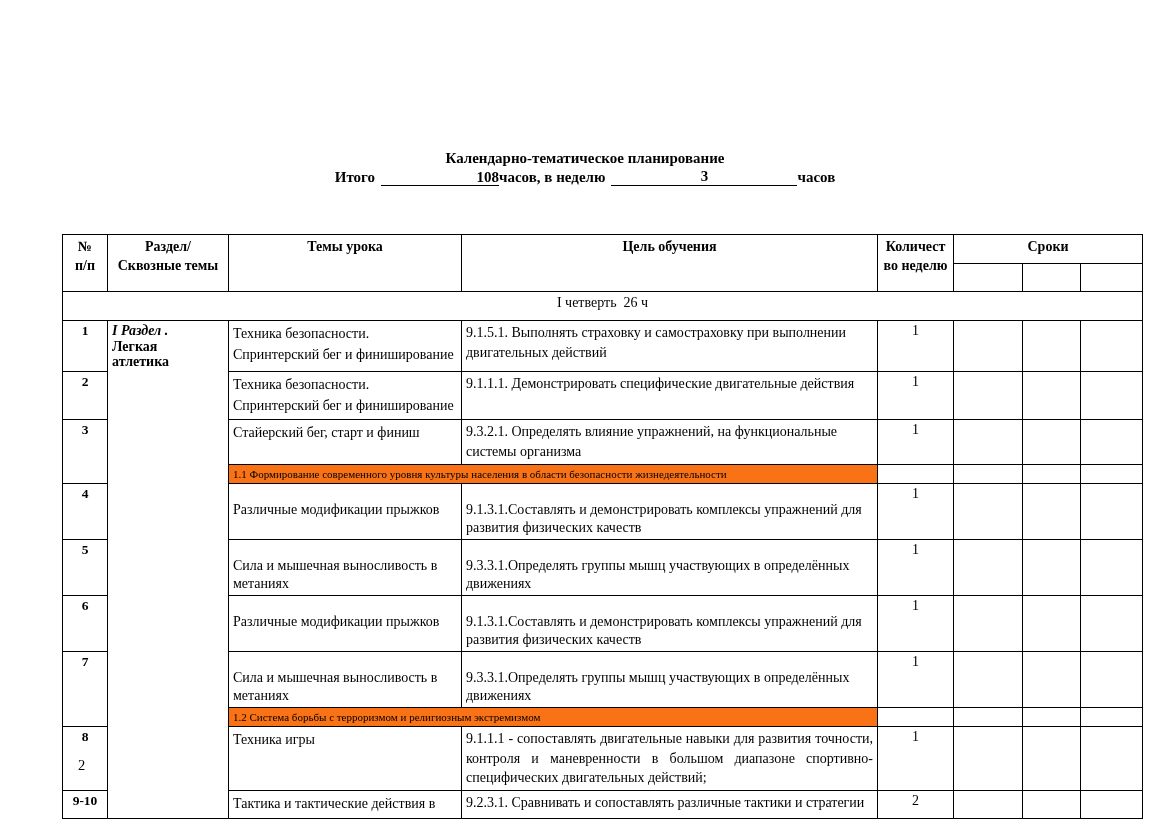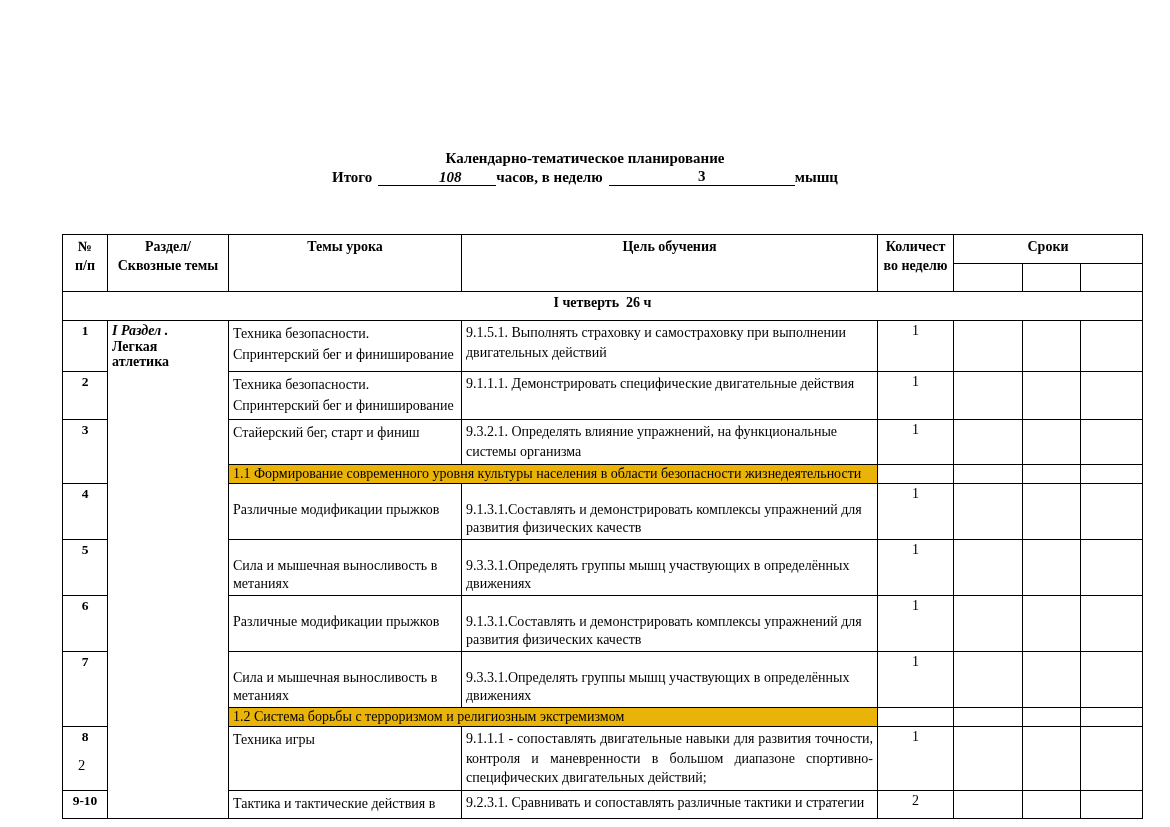--- a/index.html
+++ b/index.html
@@ -32,21 +32,21 @@
   .subject-underline { text-decoration: underline; }
   .gap-sm { display: inline-block; width: 6px; }
   .gap-md { display: inline-block; width: 15px; }
   .blank {
     display: inline-block;
     border-bottom: 1px solid #000;
     vertical-align: bottom;
     height: 17px;
     line-height: 17px;
   }
-  .blank-total { width: 118px; text-align: center; padding-left: 26px; box-sizing: border-box; font-style: italic; }
+  .blank-total { width: 118px; text-align: right; padding-left: 26px; box-sizing: border-box; }
   .blank-week  { width: 186px; text-align: center; }
 
   
   table.plan {
     position: absolute;
     left: 62px;
     top: 234px;
     width: 1080px;
     border-collapse: collapse;
     table-layout: fixed;
@@ -59,21 +59,21 @@
     overflow: hidden;
   }
   td.hdr {
     font-weight: bold;
     text-align: center;
     white-space: pre-line;
     padding-top: 4px;
     line-height: 19px;
   }
   td.quarter {
-    font-weight: bold;
+    font-weight: normal;
     text-align: center;
     white-space: pre-wrap;
     padding-top: 5px;
     line-height: 17px;
   }
   td.num {
     font-weight: bold;
     text-align: center;
     padding-top: 3px;
     font-size: 13.5px;
@@ -99,43 +99,43 @@
     padding: 4px 6px 0 7px;
   }
   tr.tight td.topic, tr.tight td.objective { line-height: 18px; padding-top: 17px; }
   td.objective.justify { white-space: normal; text-align: justify; line-height: 19.5px; }
   td.hours {
     text-align: center;
     padding-top: 2px;
     line-height: 16px;
   }
   td.theme-cell {
-    background: #eab308;
-    font-size: 14px;
+    background: #f97316;
+    font-size: 11px;
     line-height: 14px;
     padding: 1px 2px 1px 4px;
     white-space: nowrap;
   }
   
   .page-number {
     position: absolute;
     left: 78px;
     top: 757px;
     font-size: 14.5px;
   }
 </style>
 </head>
 <body>
 
 <div class="doc-page">
 
   <div class="title-block">
     <div class="title-line">Календарно-тематическое планирование</div>
     <div class="title-line">
-      <span>Итого</span><span class="gap-sm"></span><span class="blank blank-total">108</span><span>часов, в неделю</span><span class="gap-sm"></span><span class="blank blank-week">3</span><span>мышц</span>
+      <span>Итого</span><span class="gap-sm"></span><span class="blank blank-total">108</span><span>часов, в неделю</span><span class="gap-sm"></span><span class="blank blank-week">3</span><span>часов</span>
     </div>
   </div>
 
   <table class="plan">
     <colgroup>
       <col style="width:45px">
         <col style="width:121px">
         <col style="width:233px">
         <col style="width:416px">
       <col style="width:76px">

